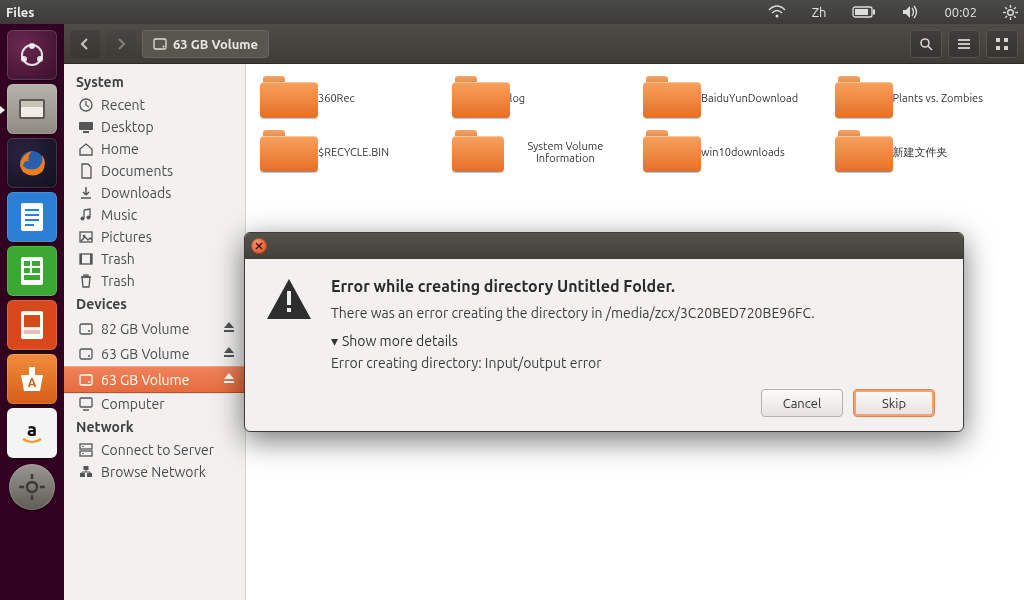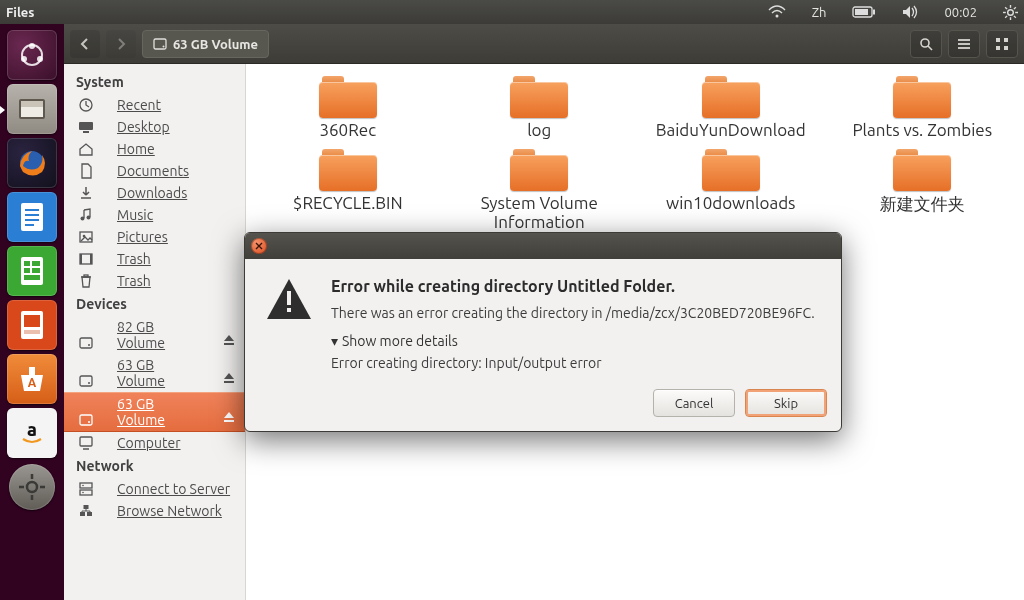--- a/index.html
+++ b/index.html
@@ -74,41 +74,41 @@
     border:1px solid #55544d;
   }
 
   .fileswin .body { flex: 1; display: flex; min-height: 0; }
   .sidebar {
     width: 182px; background: #f2f1f0; border-right: 1px solid #d8d6d2;
     padding: 6px 0; font-size: 14px; color: #3c3c3c; overflow:hidden;
   }
   .sidebar .section-title { padding: 4px 12px; font-weight: 700; color:#414141;}
   .sidebar .item {
-    display: flex; align-items: flex-end; gap: 23px;
-    padding: 3px 8px 3px 14px; color: #4c4c4c; cursor: default; text-decoration: underline;
+    display: flex; align-items: center; gap: 7px;
+    padding: 3px 8px 3px 14px; color: #4c4c4c; cursor: default;
   }
   .sidebar .item .eject { margin-left:auto; color:#555;}
   .sidebar .item.active {
     background: linear-gradient(#f0825a,#e56d3f);
     color: #fff; border-top:1px solid #f5a27f; border-bottom:1px solid #c44f23;
   }
   .sidebar .item.active svg { color:#fff; }
   .sidebar svg.side-ic { width:16px; height:16px; color:#555; flex:none;}
 
   .content {
     flex: 1; background: #fff; position: relative; padding: 12px 6px;
   }
   .icon-grid {
     display: grid; grid-template-columns: repeat(4, 1fr);
     column-gap: 0; row-gap: 10px;
   }
   .icon-item {
-    display:flex; flex-direction:column; align-items:center;
-    font-size: 17px; color:#333; text-align:center;
+    display:flex; flex-direction:row; align-items:center;
+    font-size: 11px; color:#333; text-align:center;
     padding: 0 8px;
   }
   .folder {
     width: 58px; height: 42px; position: relative; margin-bottom: 2px;
   }
   .folder::before {
     content:""; position:absolute; left:3px; top:0; width:22px; height:10px;
     background: linear-gradient(#f3a56b,#e37e34); border-radius: 3px 3px 0 0;
   }
   .folder::after {
@@ -116,21 +116,21 @@
     background: linear-gradient(#f7a15e,#e66f27);
     border-radius: 4px;
     box-shadow: inset 0 1px 0 rgba(255,255,255,0.4), 0 1px 1px rgba(0,0,0,0.25);
   }
 
   
   .dialog-wrap {
     position:absolute; inset:0; z-index:20; pointer-events:none;
   }
   .dialog {
-    position:absolute; left:244px; top:232px; width:598px;
+    position:absolute; left:244px; top:232px; width:720px;
     background:#f2f1f0; border:1px solid #3c3b37; border-radius:6px;
     box-shadow: 0 8px 30px rgba(0,0,0,0.55);
     pointer-events:auto;
     overflow:hidden;
   }
   .dialog .titlebar {
     height:26px; background: linear-gradient(#54534d,#403f3a);
     display:flex; align-items:center; padding:0 6px;
   }
   .dialog .closebtn {
@@ -143,21 +143,21 @@
     display:flex; padding: 18px 20px 8px 20px; gap: 18px;
     font-size: 14px; color:#3c3c3c;
   }
   .dialog .warnicon { flex:none; }
   .dialog h3 { font-size: 16px; font-weight:700; margin-bottom: 10px; color:#2c2c2c;}
   .dialog .msg { margin-bottom: 12px; }
   .dialog .expander { display:flex; align-items:center; gap:4px; margin-bottom:6px; color:#333;}
   .dialog .detail { color:#3c3c3c; }
   .dialog .buttons {
     display:flex; justify-content:flex-end; gap:10px;
-    padding: 10px 14px 14px;
+    padding: 10px 28px 14px;
   }
   .dialog button {
     min-width: 82px; height:28px; padding:0 16px;
     background: linear-gradient(#fcfbfa,#e5e3df);
     border:1px solid #b5b2ab; border-radius:4px;
     font-size:13px; color:#333;
     box-shadow: 0 1px 0 rgba(255,255,255,.8) inset;
   }
   .dialog button.default {
     box-shadow: 0 0 0 2px #f1a377 inset, 0 1px 0 rgba(255,255,255,.8) inset;

